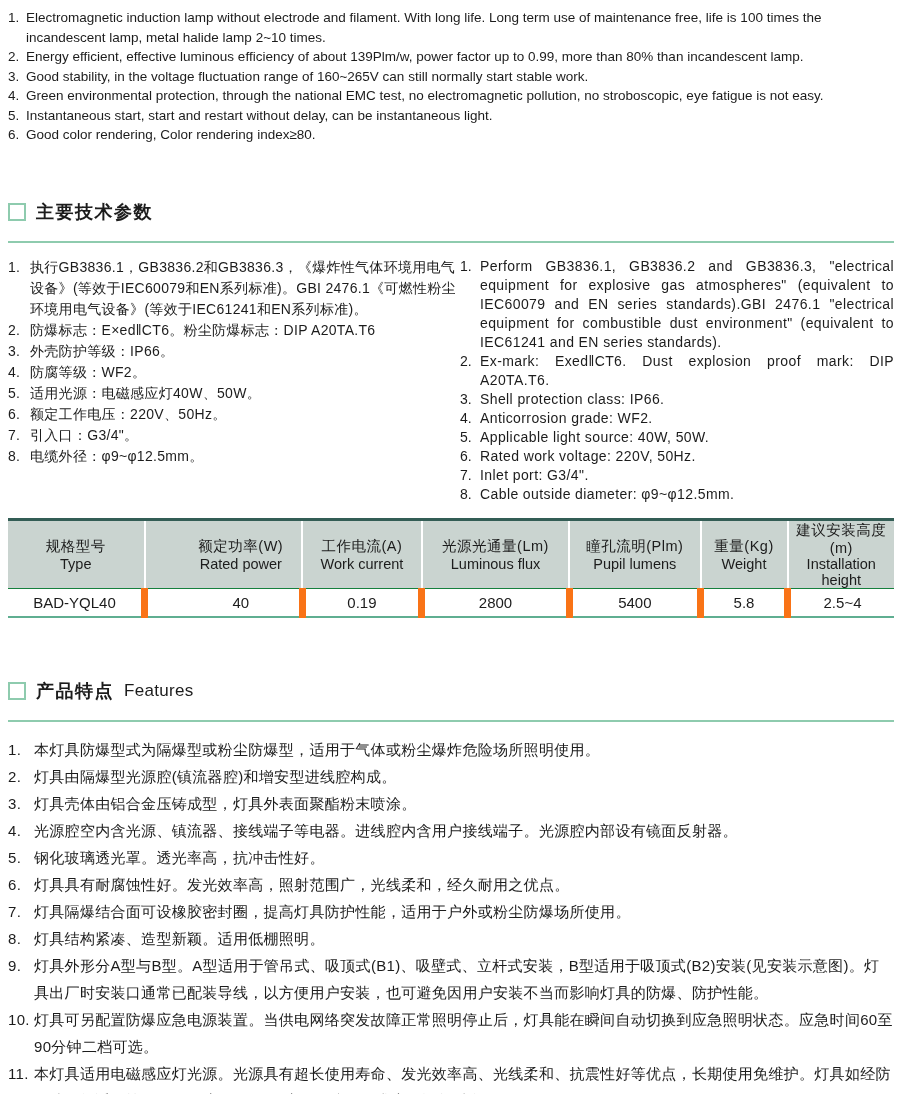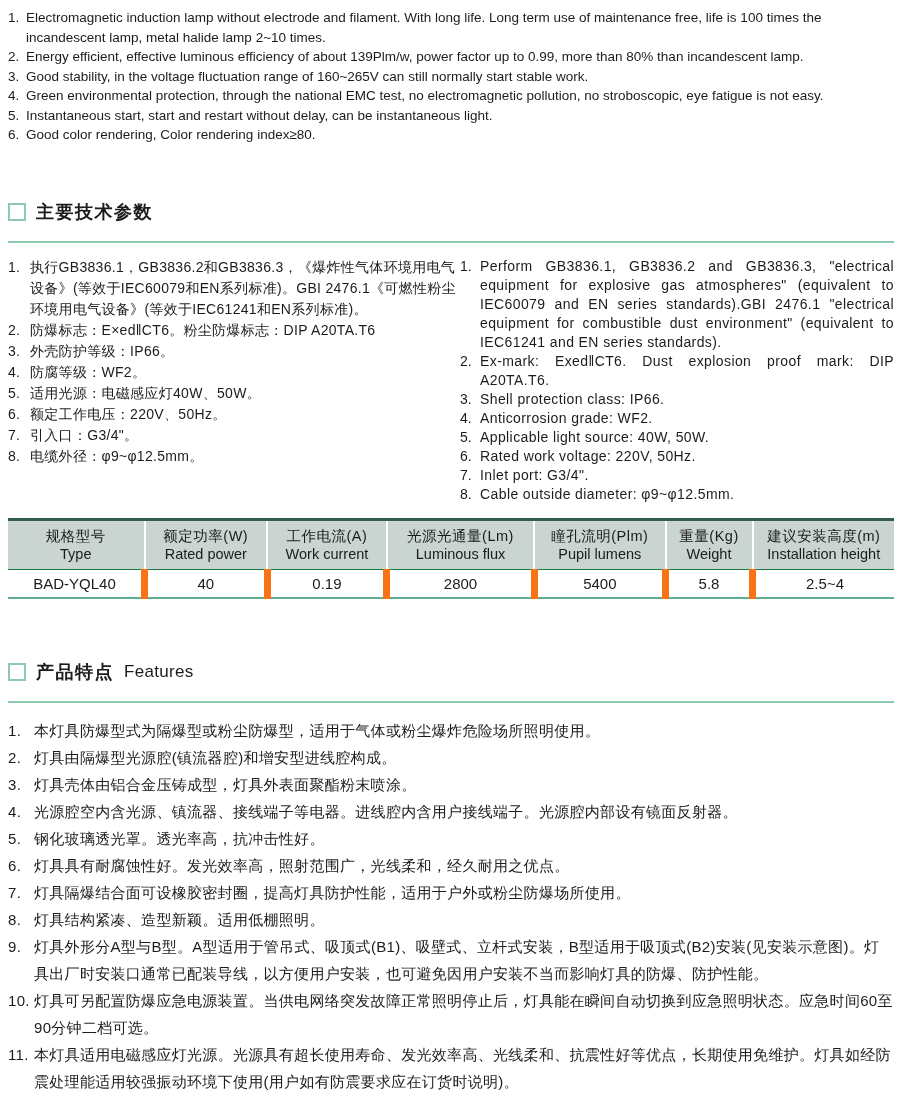--- a/index.html
+++ b/index.html
@@ -40,21 +40,21 @@
   th{background:#cad4d0;height:48px;font-weight:normal;border-left:2px solid #fff;
      text-align:center;vertical-align:middle;padding:0;}
   th:first-child{border-left:none;}
   thead tr{border-bottom:1px solid #15803d;}
   th .hzh{font-size:14.5px;letter-spacing:.5px;}
   th .hen{font-size:14.5px;}
   td{height:27px;text-align:center;font-size:15px;border-left:7px solid #f97316;padding:0;}
   td:first-child{border-left:none;}
   tbody tr + tr td{border-top:1px solid #a7b2ad;}
   th:nth-child(1),td:nth-child(1){width:15.3%;}
-  th:nth-child(2),td:nth-child(2){width:13.6%;}
+  th:nth-child(2),td:nth-child(2){width:13.6%;padding-left:35px;}
   th:nth-child(3),td:nth-child(3){width:13.3%;}
   th:nth-child(4),td:nth-child(4){width:16.4%;}
   th:nth-child(5),td:nth-child(5){width:14.6%;}
   th:nth-child(6),td:nth-child(6){width:9.6%;}
 
   
   .features{margin-top:14px;font-size:15px;line-height:27px;letter-spacing:.3px;}
   .features .n{flex-basis:26px;}
 </style>
 </head>

